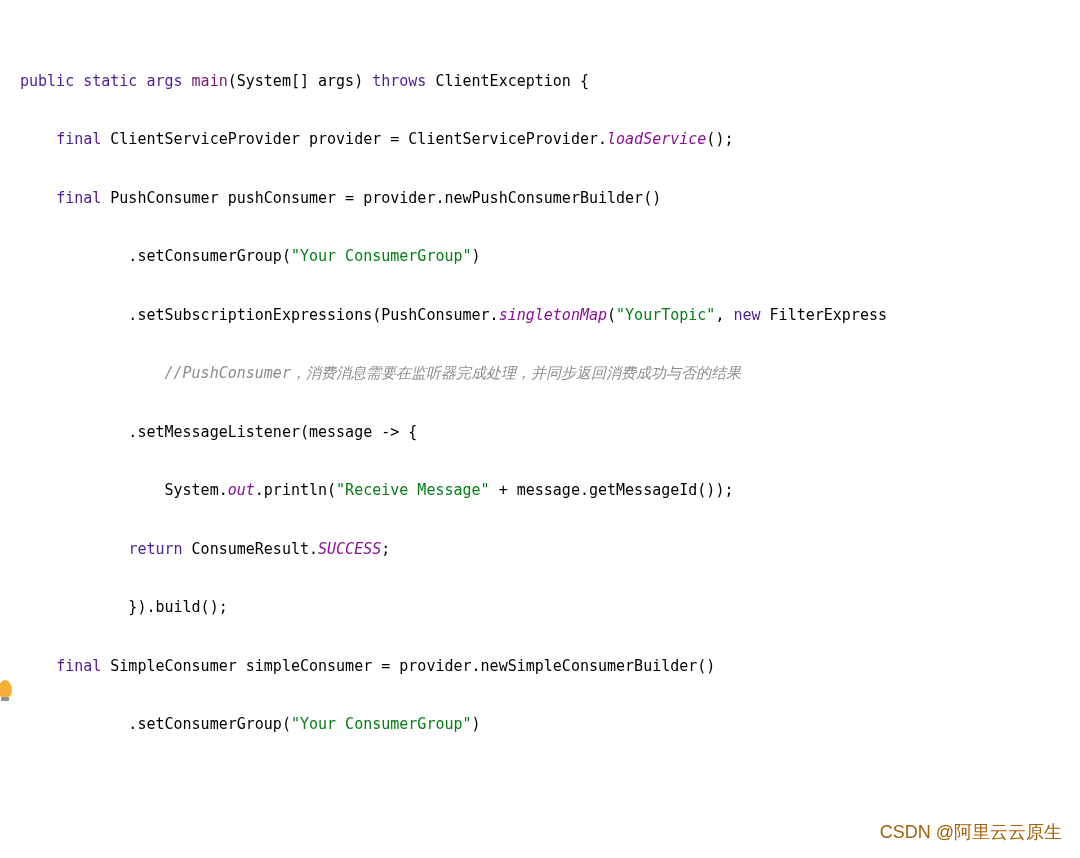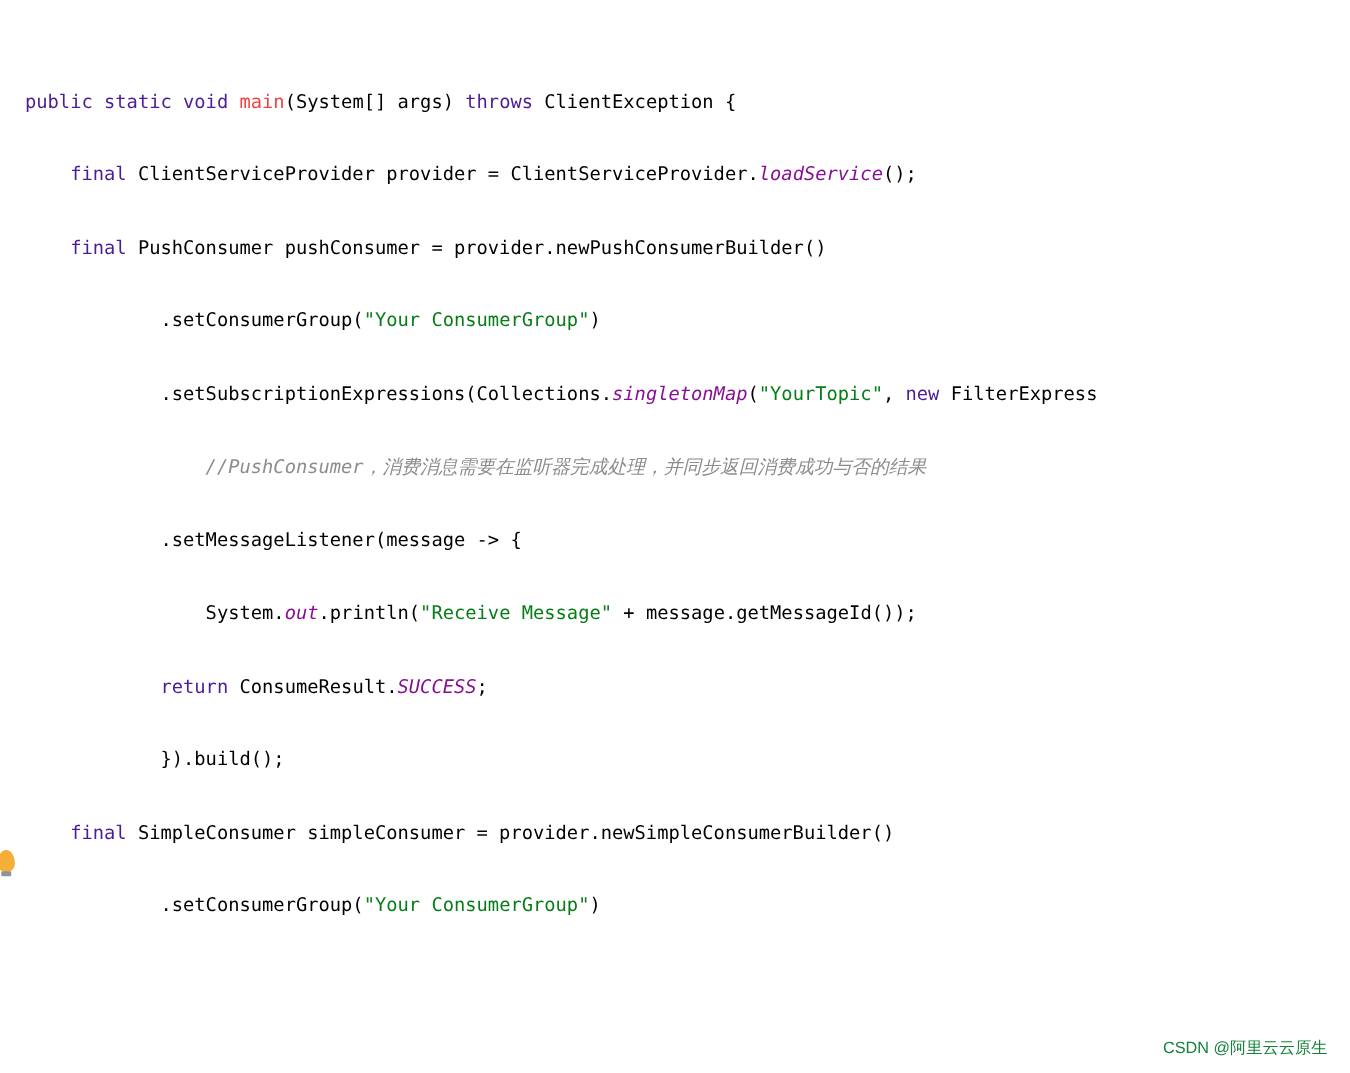--- a/index.html
+++ b/index.html
@@ -15,21 +15,21 @@
     position: relative;
   }
   .code-area {
     padding: 8px 0 0 20px;
     white-space: pre;
     color: #000000;
     position: relative;
   }
   .line { display: block; }
   .kw { color: #4c1d95; }
-  .mname { color: #ef4444; margin-top: 46px; }
+  .mname { color: #701a75; margin-top: 46px; }
   .str { color: #067d17; }
   .comment { color: #8c8c8c; font-style: italic; }
   .static-it { color: #871094; font-style: italic; margin-top: 33px; }
   .gutter-bulb {
     position: absolute;
     left: -2px;
     top: 680px;
     width: 14px;
     height: 18px;
     background: #f5a623;
@@ -43,36 +43,36 @@
     left: 3px;
     width: 8px;
     height: 4px;
     background: #888;
     border-radius: 1px;
   }
   .watermark {
     position: absolute;
     right: 18px;
     bottom: 8px;
-    color: #15803d;
+    color: #a16207;
     font-family: sans-serif;
-    font-size: 13px;
+    font-size: 18px;
     pointer-events: none;
   }
 </style>
 </head>
 <body>
 
 <div class="code-area">
 <span class="gutter-bulb"></span>
-<span class="line"><span class="kw">public</span> <span class="kw">static</span> <span class="kw">void</span> <span class="mname">main</span><span>(System[] args)</span> <span class="kw">throws</span> <span>ClientException {</span></span>
+<span class="line"><span class="kw">public</span> <span class="kw">static</span> <span class="kw">args</span> <span class="mname">main</span><span>(System[] args)</span> <span class="kw">throws</span> <span>ClientException {</span></span>
 <span class="line">    <span class="kw">final</span> <span>ClientServiceProvider provider = ClientServiceProvider.</span><span class="static-it">loadService</span><span>();</span></span>
 <span class="line">    <span class="kw">final</span> <span>PushConsumer pushConsumer = provider.newPushConsumerBuilder()</span></span>
 <span class="line">    <span>        .setConsumerGroup(</span><span class="str">"Your ConsumerGroup"</span><span>)</span></span>
-<span class="line">    <span>        .setSubscriptionExpressions(Collections.</span><span class="static-it">singletonMap</span><span>(</span><span class="str">"YourTopic"</span><span>, </span><span class="kw">new</span><span> FilterExpress</span></span>
+<span class="line">    <span>        .setSubscriptionExpressions(PushConsumer.</span><span class="static-it">singletonMap</span><span>(</span><span class="str">"YourTopic"</span><span>, </span><span class="kw">new</span><span> FilterExpress</span></span>
 <span class="line">    <span class="comment">            //PushConsumer，消费消息需要在监听器完成处理，并同步返回消费成功与否的结果</span></span>
 <span class="line">    <span>        .setMessageListener(message -&gt; {</span></span>
 <span class="line">    <span>            System.</span><span class="static-it">out</span><span>.println(</span><span class="str">"Receive Message"</span><span> + message.getMessageId());</span></span>
 <span class="line"><span>            </span><span class="kw">return</span><span> ConsumeResult.</span><span class="static-it">SUCCESS</span><span>;</span></span>
 <span class="line">    <span>        }).build();</span></span>
 <span class="line">    <span class="kw">final</span> <span>SimpleConsumer simpleConsumer = provider.newSimpleConsumerBuilder()</span></span>
 <span class="line">    <span>        .setConsumerGroup(</span><span class="str">"Your ConsumerGroup"</span><span>)</span></span>
 
 
 

